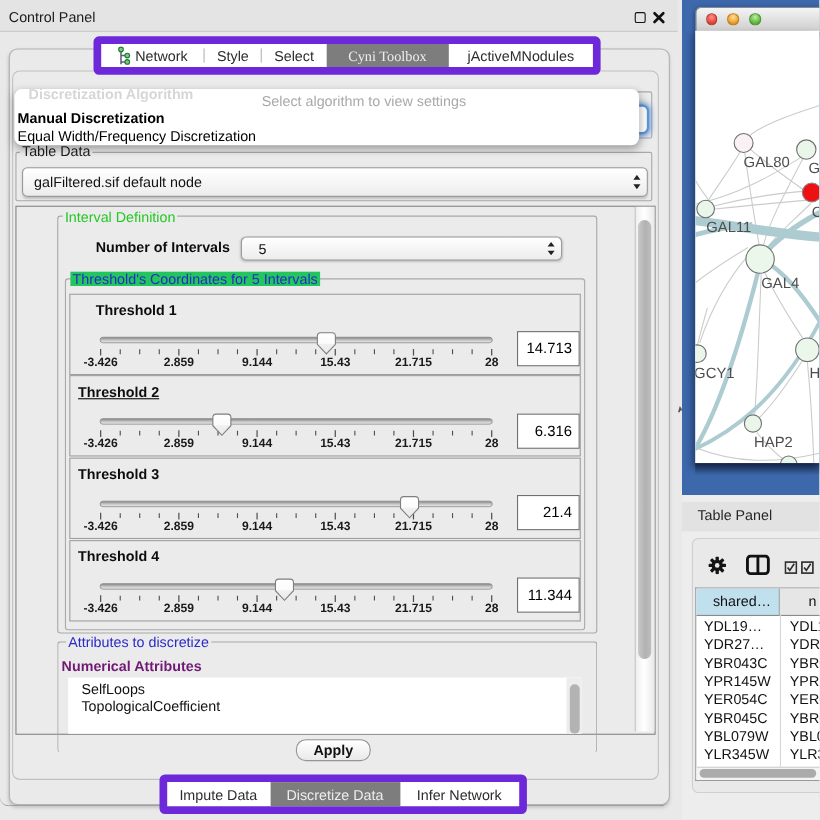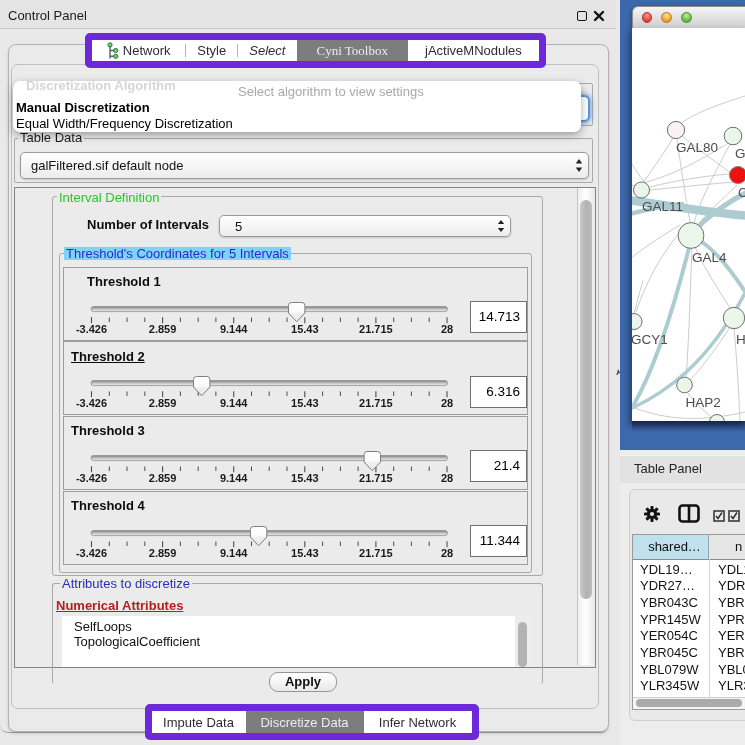--- a/index.html
+++ b/index.html
@@ -35,21 +35,21 @@
 <div class="seg" style="left:85px;top:33px;width:447px;height:21px;">
 <div style="width:94px;"><svg width="12" height="18" viewBox="0 0 12 18" style="margin-right:4px;">
         <path d="M3 4 L3 16.5 M3 8.5 L7 8.5 M3 14.3 L7 14.3" stroke="#5a5f73" stroke-width="1.4" fill="none"></path>
         <circle cx="3" cy="2.9" r="2.1" fill="#7ec97e" stroke="#1d7a33" stroke-width="1"></circle>
         <circle cx="8.7" cy="8.5" r="2.1" fill="#7ec97e" stroke="#1d7a33" stroke-width="1"></circle>
         <circle cx="8.7" cy="14.3" r="2.1" fill="#7ec97e" stroke="#1d7a33" stroke-width="1"></circle>
       </svg>Network</div>
     <div class="sep"></div>
 <div style="width:51px;">Style</div>
     <div class="sep"></div>
-<div style="width:59px;font-style:italic;">Select</div>
+<div style="width:59px;">Select</div>
 <div class="on" style="width:112px;font-family:Liberation Serif, serif;">Cyni Toolbox</div>
 <div style="width:132px;">jActiveMNodules</div>
 </div>
 <div class="gb" style="left:14px;top:83px;width:577px;height:41px;border-radius:2px;"></div>
 <div class="a" style="left:560px;top:95px;width:26px;height:23px;background:#fff;border:2px solid #5e96d6;border-radius:6px;box-shadow:0 0 5px 1px rgba(90,145,210,0.85);"></div>
 <div class="gb" style="left:14px;top:138px;width:577px;height:43px;border-radius:2px;"></div>
 <div class="lbl" style="left:18px;top:131px;background:#ebebeb;padding:0 2px;color:#1d1d1d;">Table Data</div>
 <div class="combo" style="left:20px;top:152px;width:567px;height:25px;">
 <div class="t" style="top:5px;">galFiltered.sif default node</div>
 <svg class="arr" style="top:6px;" width="8" height="13" viewBox="0 0 8 13">
@@ -64,21 +64,21 @@
 <div class="lbl" style="left:57px;top:191px;background:#ebebeb;padding:0 2px;color:#26c826;">Interval Definition</div>
 <div class="lbl" style="left:87px;top:218px;font-weight:bold;color:#0c0c0c;">Number of Intervals</div>
 <div class="combo" style="left:219px;top:215px;width:290px;height:20px;">
 <div class="t" style="top:3px;left:15px;">5</div>
 <svg class="arr" style="top:4px;" width="8" height="12" viewBox="0 0 8 12">
       <path d="M4 0 L7.2 4.1 H0.8 Z" fill="#222"></path>
       <path d="M4 12 L7.2 7.9 H0.8 Z" fill="#222"></path>
     </svg>
 </div>
 <div class="gb" style="left:59px;top:253px;width:471px;height:318px;"></div>
-<div class="lbl" style="left:64px;top:247px;background:#7dd3fc;padding:0 2px;color:#2a2ac8;">Threshold's Coordinates for 5 Intervals</div>
+<div class="lbl" style="left:64px;top:247px;background:#22c55e;padding:0 2px;color:#2a2ac8;">Threshold's Coordinates for 5 Intervals</div>
 <svg width="0" height="0" style="position:absolute">
     <defs>
       <linearGradient id="trk" x1="0" y1="0" x2="0" y2="1">
         <stop offset="0" stop-color="#7f7f7f"></stop>
         <stop offset="0.45" stop-color="#bdbdbd"></stop>
         <stop offset="0.8" stop-color="#dedede"></stop>
         <stop offset="1" stop-color="#efefef"></stop>
       </linearGradient>
       <linearGradient id="thm" x1="0" y1="0" x2="0" y2="1">
         <stop offset="0" stop-color="#ffffff"></stop>
@@ -231,21 +231,21 @@
       <text x="311.9" y="64.5" font-size="11" font-weight="bold" fill="#1a1a1a" text-anchor="middle" font-family="Liberation Sans">21.715</text>
       <text x="383.0" y="64.5" font-size="11" font-weight="bold" fill="#1a1a1a" text-anchor="middle" font-family="Liberation Sans">28</text>
       <g transform="translate(194.6,34.5)">
         <path d="M-8.2 3 Q-8.2 0 -5.2 0 L5.2 0 Q8.2 0 8.2 3 L8.2 10.5 L0 19.2 L-8.2 10.5 Z" fill="url(#thm)" stroke="#7e7e7e" stroke-width="1"></path>
       </g>
     </svg>
 <div class="vbox" style="left:406px;top:33.5px;width:49px;height:30px;line-height:30px;padding-right:6px;">11.344</div>
 </div>
 <div class="gb" style="left:52px;top:583px;width:489px;height:100px;border-bottom:none;"></div>
 <div class="lbl" style="left:60px;top:577px;background:#ebebeb;padding:0 2px;color:#2a2ac8;">Attributes to discretize</div>
-<div class="lbl" style="left:56px;top:599px;font-weight:bold;color:#b91c1c;text-decoration:underline;">Numerical Attributes</div>
+<div class="lbl" style="left:56px;top:599px;font-weight:bold;color:#701a75;">Numerical Attributes</div>
 <div class="a" style="left:62px;top:616px;width:467px;height:50.5px;background:#fff;overflow:hidden;">
 <div class="lbl" style="left:12px;top:4px;color:#111;">SelfLoops</div>
 <div class="lbl" style="left:12px;top:18.5px;color:#111;">TopologicalCoefficient</div>
 <div class="lbl" style="left:12px;top:34px;color:#111;margin-top:24px;">BetweennessCentrality</div>
 <div class="a" style="left:453px;top:0;width:14px;height:51px;background:#ededed;"></div>
 <div class="a" style="left:455.5px;top:6px;width:9px;height:45px;background:#b3b3b3;border-radius:5px;"></div>
 </div>
 <div class="a" style="left:269px;top:672px;width:66px;height:17.5px;border:1px solid #959595;border-radius:9px;background:linear-gradient(#ffffff,#f2f2f2 60%,#e9e9e9);font-size:13px;font-weight:bold;color:#101010;text-align:center;line-height:17px;">Apply</div>
 <div class="seg" style="left:144.5px;top:704px;width:320px;height:22px;">
 <div style="width:94px;">Impute Data</div>

